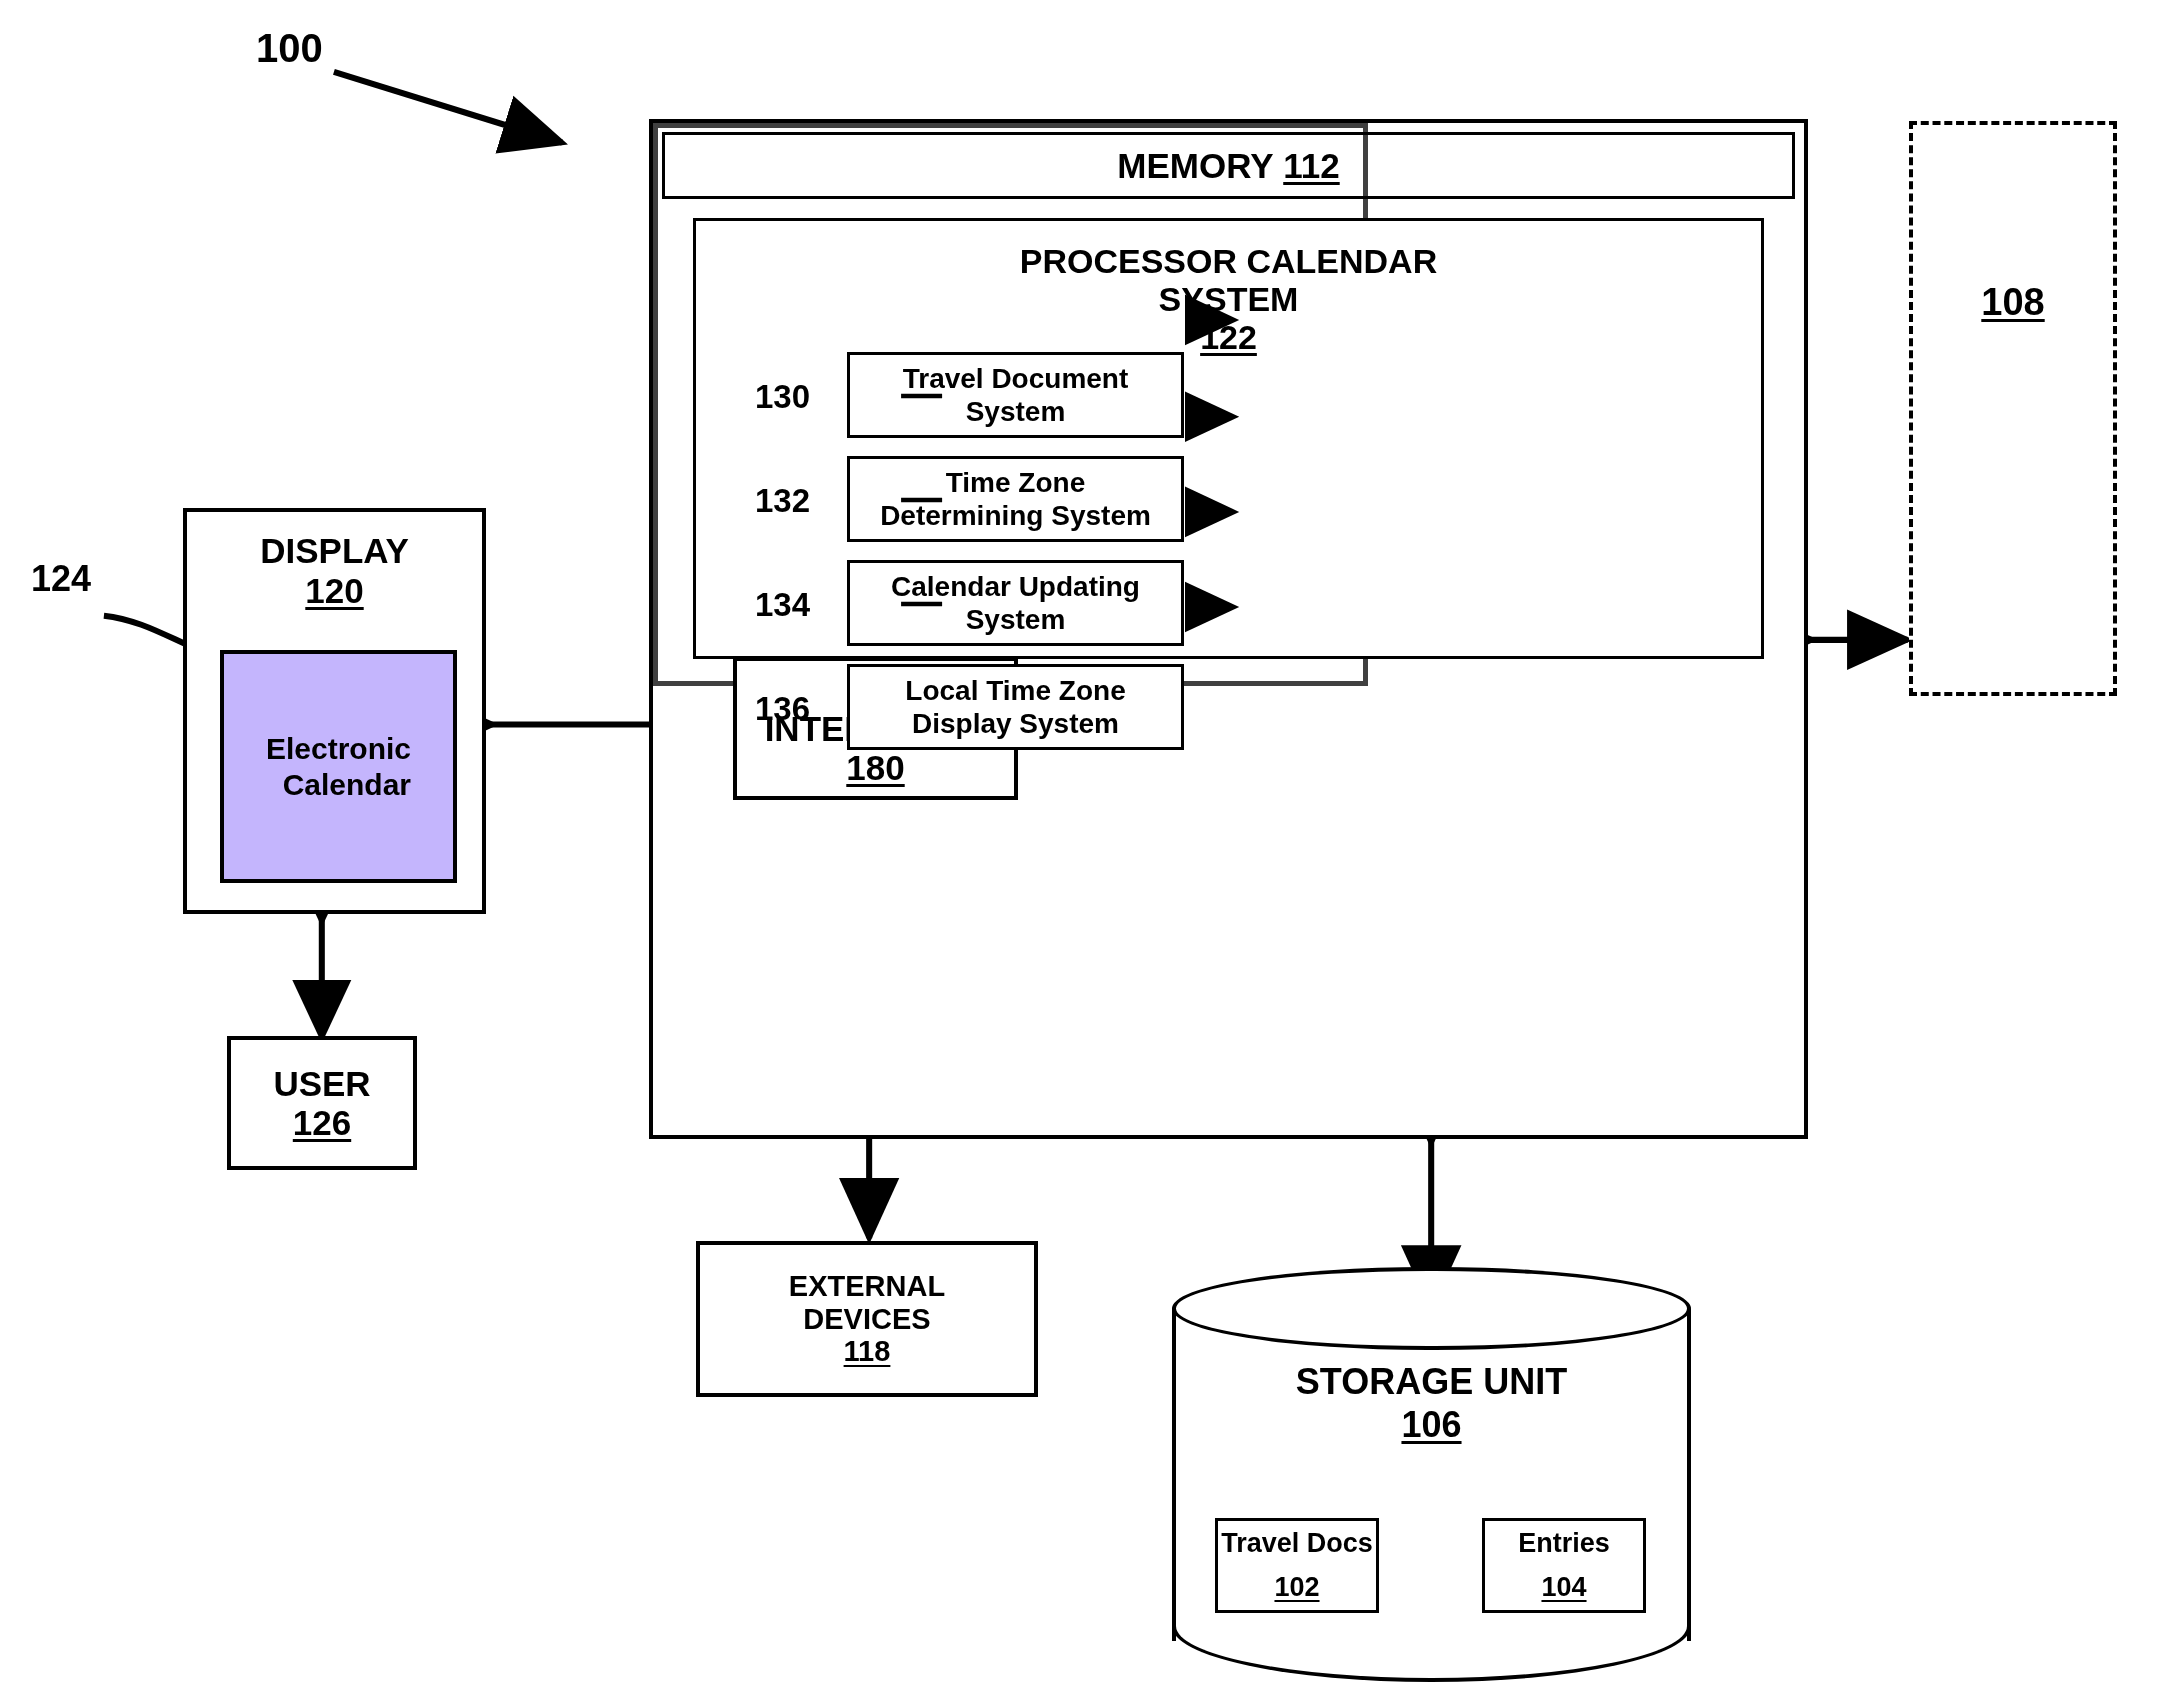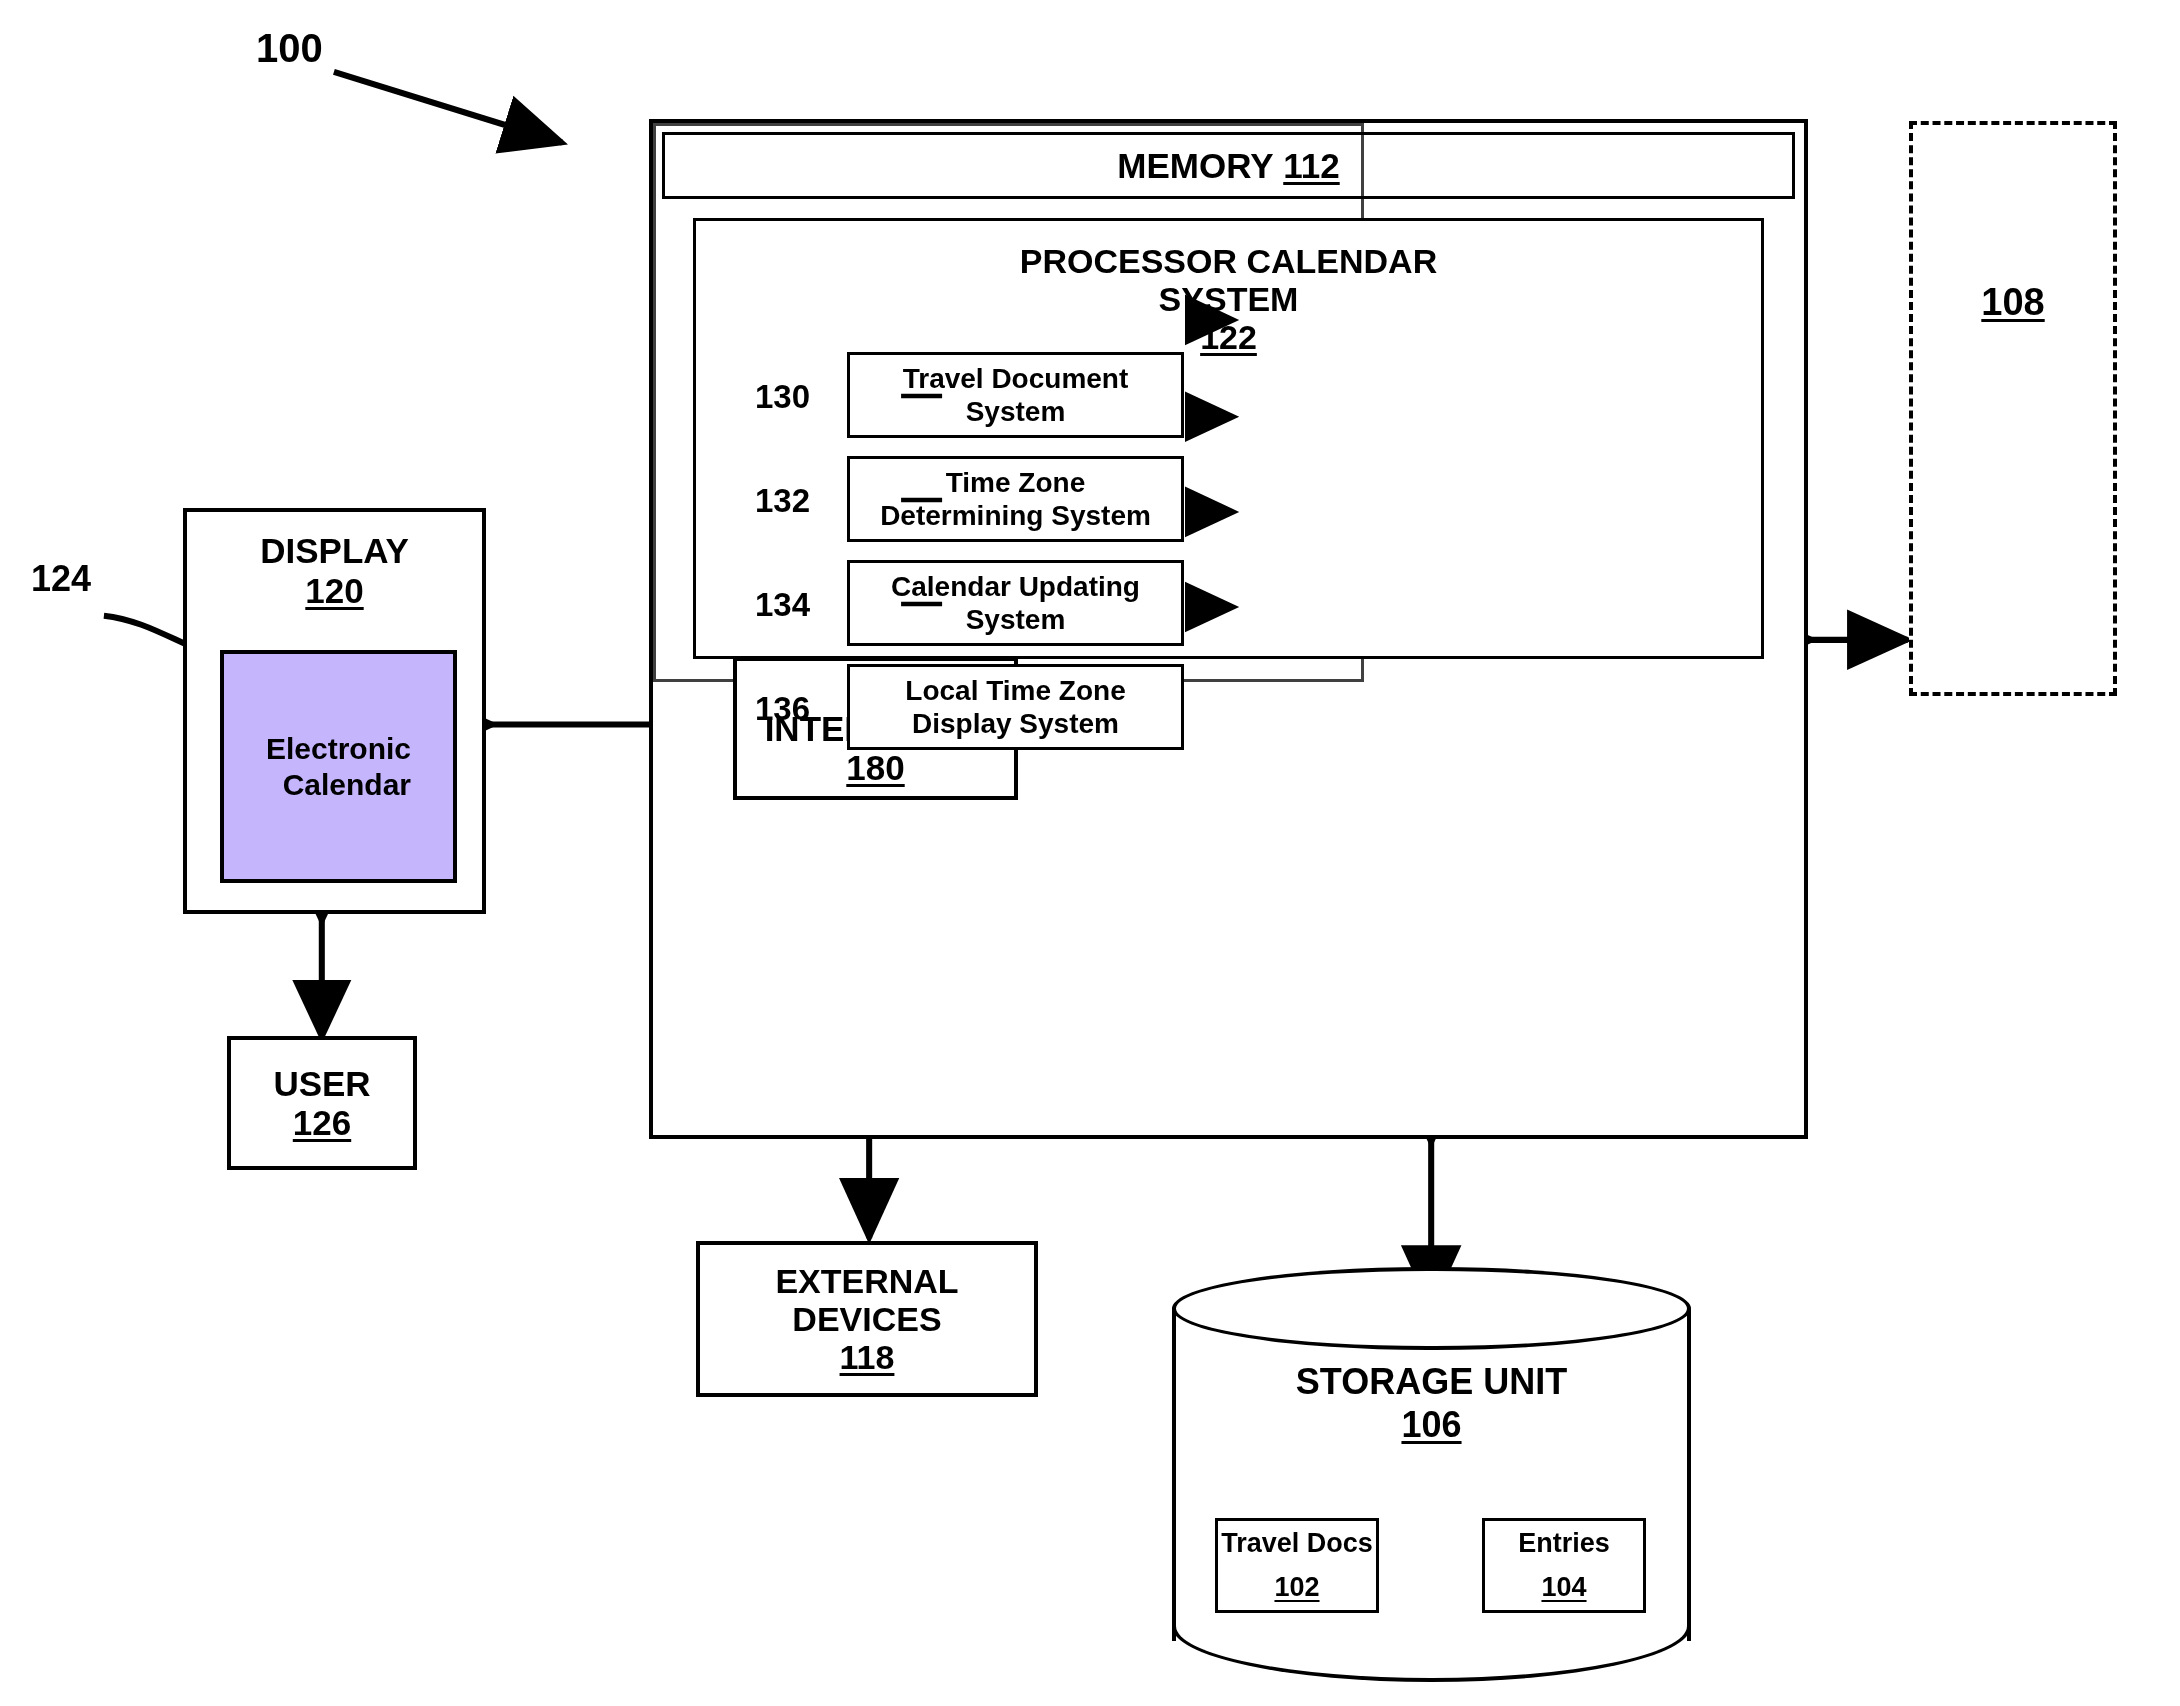--- a/index.html
+++ b/index.html
@@ -9,21 +9,21 @@
   .box{position:absolute;border:4.3px solid #000;background:#fff;box-sizing:border-box;
        display:flex;flex-direction:column;align-items:center;justify-content:center;
        text-align:center;font-weight:bold;line-height:1.12;}
   .lbl{position:absolute;font-weight:bold;}
   .u{text-decoration:underline; text-underline-offset:3.5px;}
   svg.wires{position:absolute;left:0;top:0;width:2181px;height:1706px;pointer-events:none;}
 
   
   #outer-system{left:649px;top:119px;width:1159px;height:1020px;border-width:4.3px;
                 display:block;}
-  #memory-box{left:1075px;top:138px;width:705px;height:553px;border:3px solid #404040;
+  #memory-box{left:1075px;top:138px;width:705px;height:553px;border:5px solid #404040;
               display:block;padding:0;}
   #memory-header{position:absolute;left:8.6px;top:8.6px;right:8.6px;height:67px;
                  border:3.5px solid #000;box-sizing:border-box;
                  display:flex;align-items:center;justify-content:center;
                  font-weight:bold;font-size:35px;}
   #ecs-box{position:absolute;left:40px;top:95px;width:calc(100% - 80px);height:441px;
            border:3.5px solid #000;box-sizing:border-box;background:#fff;}
   #ecs-title{position:absolute;left:0;right:0;top:21px;text-align:center;
              font-weight:bold;font-size:34px;line-height:1.12;}
 
@@ -42,21 +42,21 @@
   #io-box{left:729px;top:653px;width:285px;height:143px;font-size:35px;}
   #display-box{left:183px;top:508px;width:303px;height:406px;font-size:35px;
                display:block;}
   #display-title{position:absolute;left:0;right:0;top:19px;text-align:center;
                  font-weight:bold;font-size:35px;line-height:1.15;}
   #ecal-box{position:absolute;left:33px;top:138px;width:237px;height:233px;
             border:4.3px solid #000;box-sizing:border-box;background:#c4b5fd;
             display:flex;align-items:center;justify-content:center;text-align:right;
             font-weight:bold;font-size:30px;line-height:1.2;}
   #user-box{left:227px;top:1036px;width:190px;height:134px;font-size:35px;}
-  #ext-box{left:696px;top:1241px;width:342px;height:156px;font-size:34px;}
+  #ext-box{left:696px;top:1241px;width:342px;height:156px;font-size:29px;}
 
   #dashed-108{position:absolute;left:1909px;top:121px;width:208px;height:575px;
               border:4.3px dashed #000;box-sizing:border-box;background:#fff;}
   #lbl-108{position:absolute;left:0;right:0;top:156px;text-align:center;
            font-weight:bold;font-size:38px;}
 
   
   #storage-wrap{position:absolute;left:1172px;top:1267px;width:519px;height:415px;}
   #cyl-body{position:absolute;left:0;top:42px;width:519px;height:332px;
             border-left:4.3px solid #000;border-right:4.3px solid #000;

